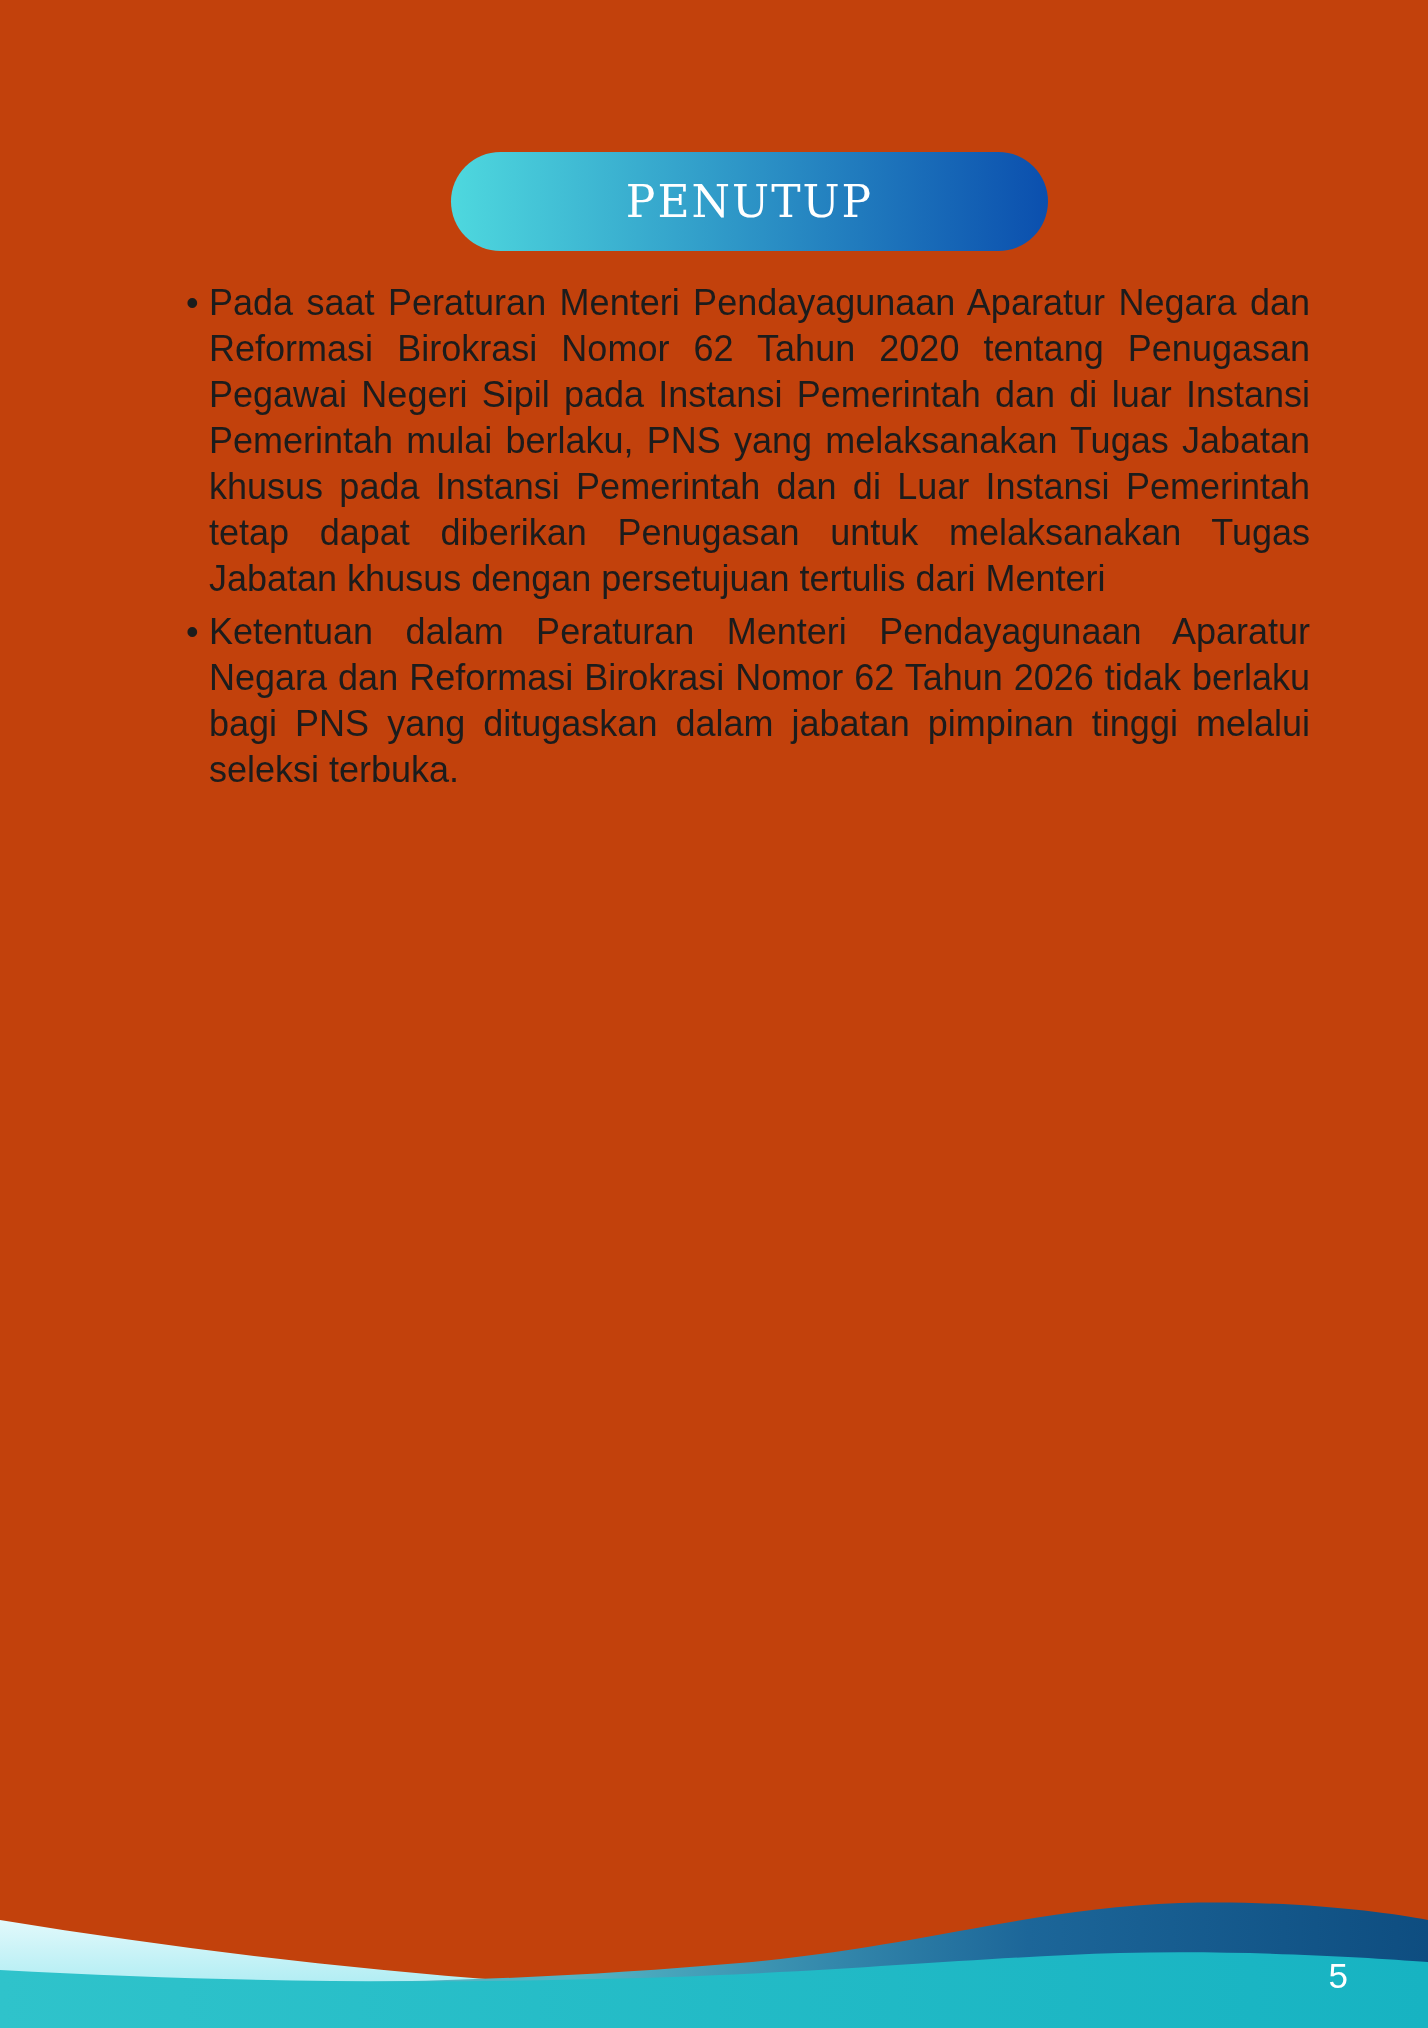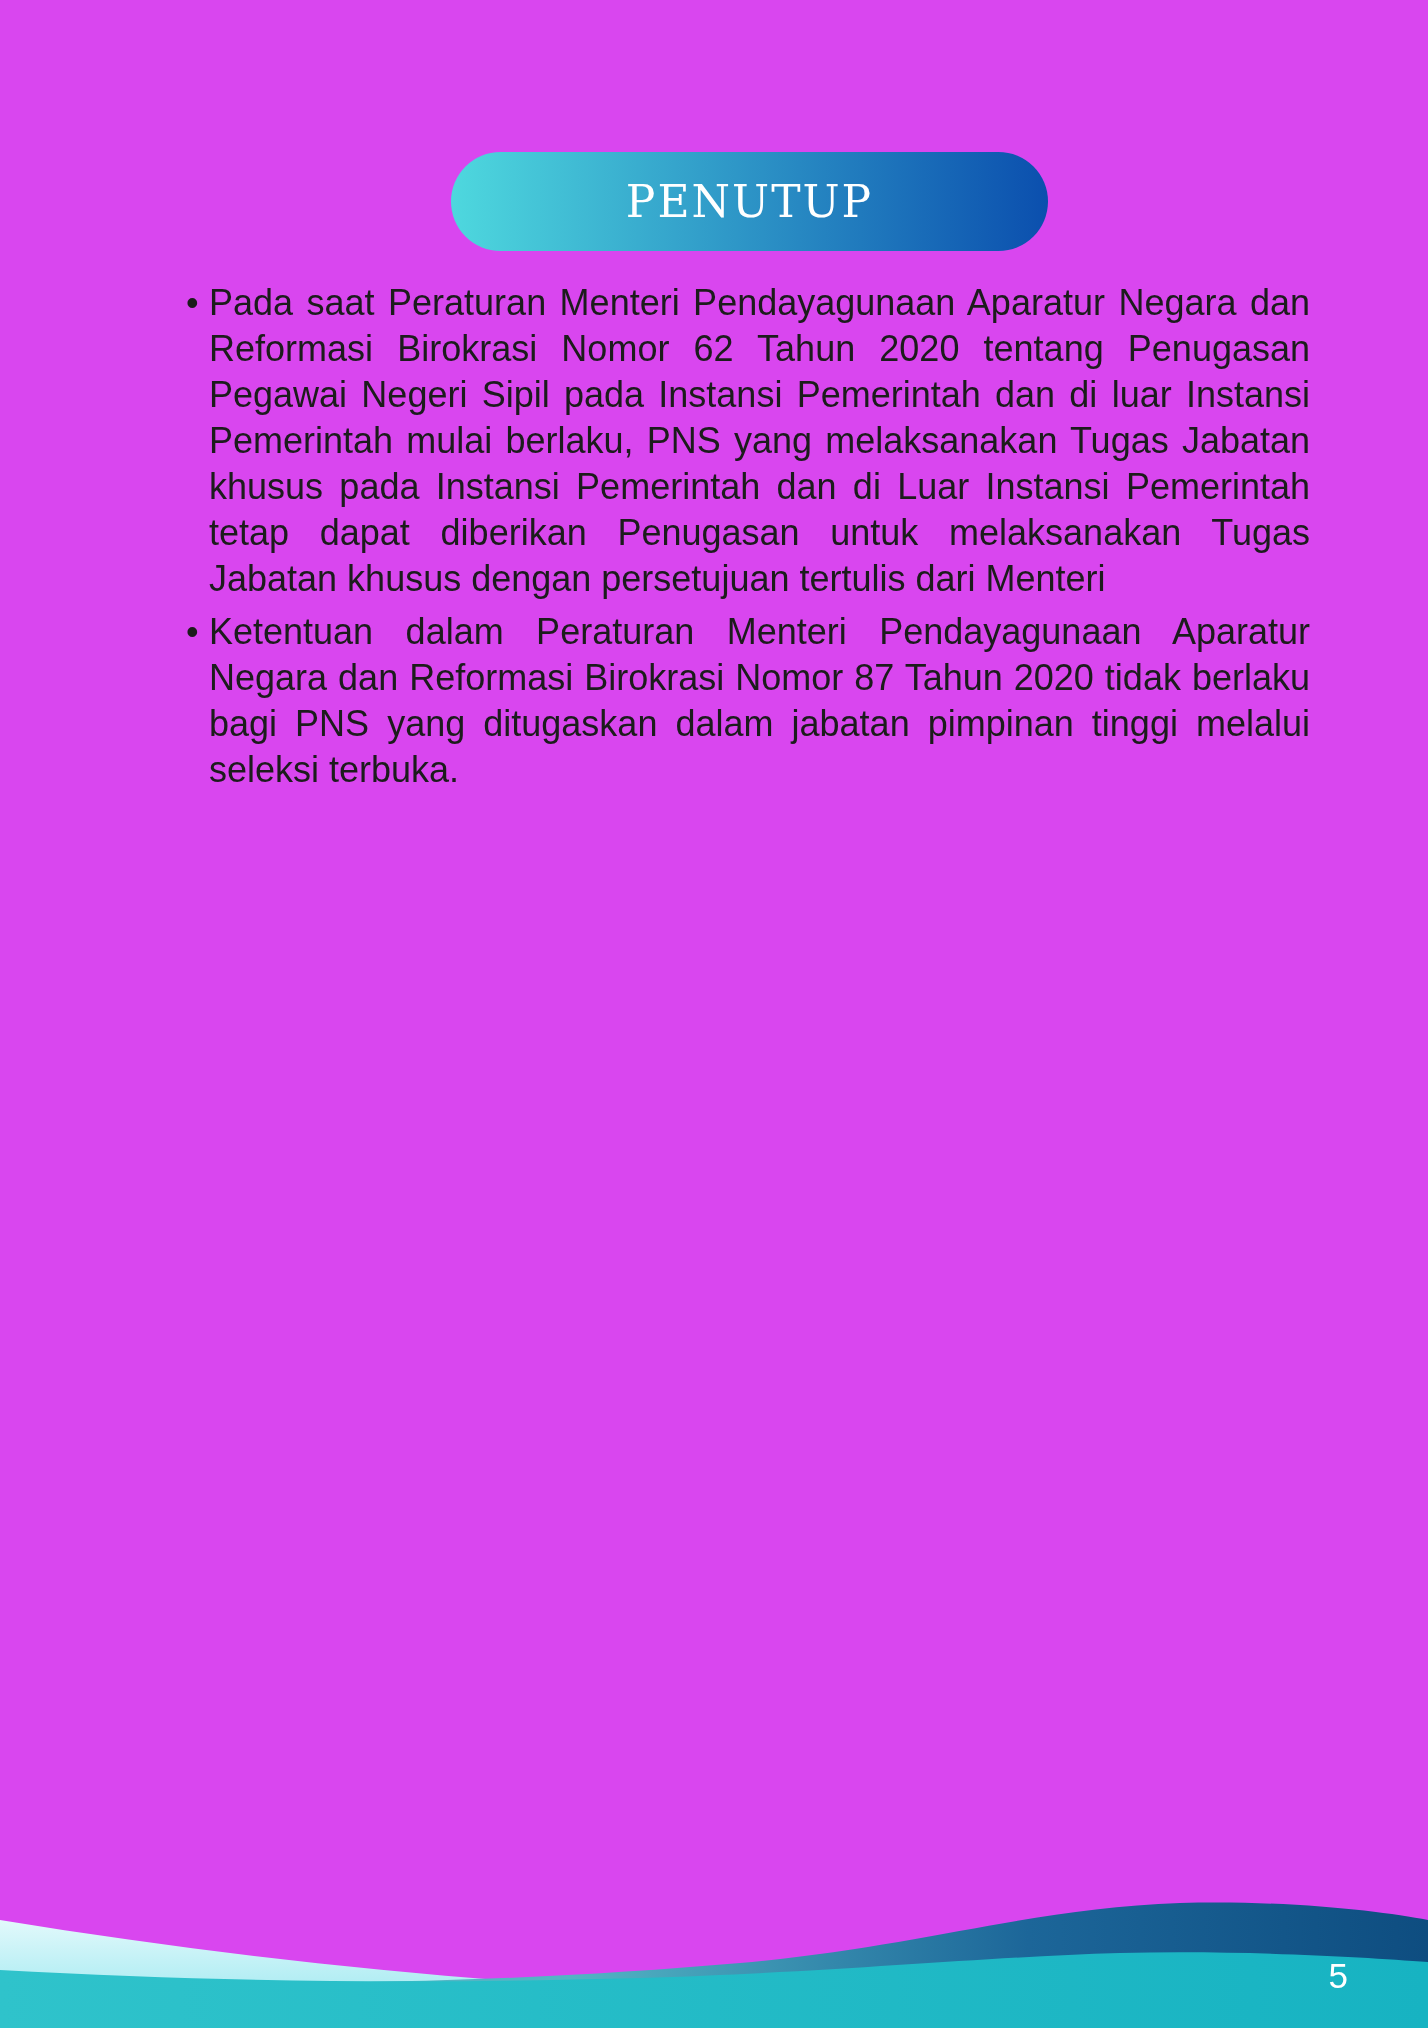--- a/index.html
+++ b/index.html
@@ -70,30 +70,30 @@
     position: absolute;
     right: 80px;
     bottom: 32px;
     font-size: 35px;
     color: #ffffff;
   }
 </style>
 </head>
 <body>
 
-<div class="page" style="background: #d946ef;">
+<div class="page" style="background: #c2410c;">
 
   <div class="title-pill" style="background: linear-gradient(90deg, rgb(78, 216, 222), rgb(11, 79, 174));">
     <h1 style="color: rgb(255, 255, 255);">PENUTUP</h1>
   </div>
 
   <div class="bullets">
     <ul>
         <li>Pada saat Peraturan Menteri Pendayagunaan Aparatur Negara dan Reformasi Birokrasi Nomor 62 Tahun 2020 tentang Penugasan Pegawai Negeri Sipil pada Instansi Pemerintah dan di luar Instansi Pemerintah mulai berlaku, PNS yang melaksanakan Tugas Jabatan khusus pada Instansi Pemerintah dan di Luar Instansi Pemerintah tetap dapat diberikan Penugasan untuk melaksanakan Tugas Jabatan khusus dengan persetujuan tertulis dari Menteri</li>
-        <li>Ketentuan dalam Peraturan Menteri Pendayagunaan Aparatur Negara dan Reformasi Birokrasi Nomor 87 Tahun 2020 tidak berlaku bagi PNS yang ditugaskan dalam jabatan pimpinan tinggi melalui seleksi terbuka.</li>
+        <li>Ketentuan dalam Peraturan Menteri Pendayagunaan Aparatur Negara dan Reformasi Birokrasi Nomor 62 Tahun 2026 tidak berlaku bagi PNS yang ditugaskan dalam jabatan pimpinan tinggi melalui seleksi terbuka.</li>
       </ul>
   </div>
 
   <svg class="footer-waves" viewBox="0 0 1428 170" preserveAspectRatio="none" xmlns="http://www.w3.org/2000/svg">
     <defs>
       <linearGradient id="gradLight" x1="0" y1="0" x2="0" y2="1">
         <stop offset="0" stop-color="#e2f9fb"></stop>
         <stop offset="1" stop-color="#8fe5ee"></stop>
       </linearGradient>
       <linearGradient id="gradBlue" x1="0" y1="0" x2="1" y2="0">

